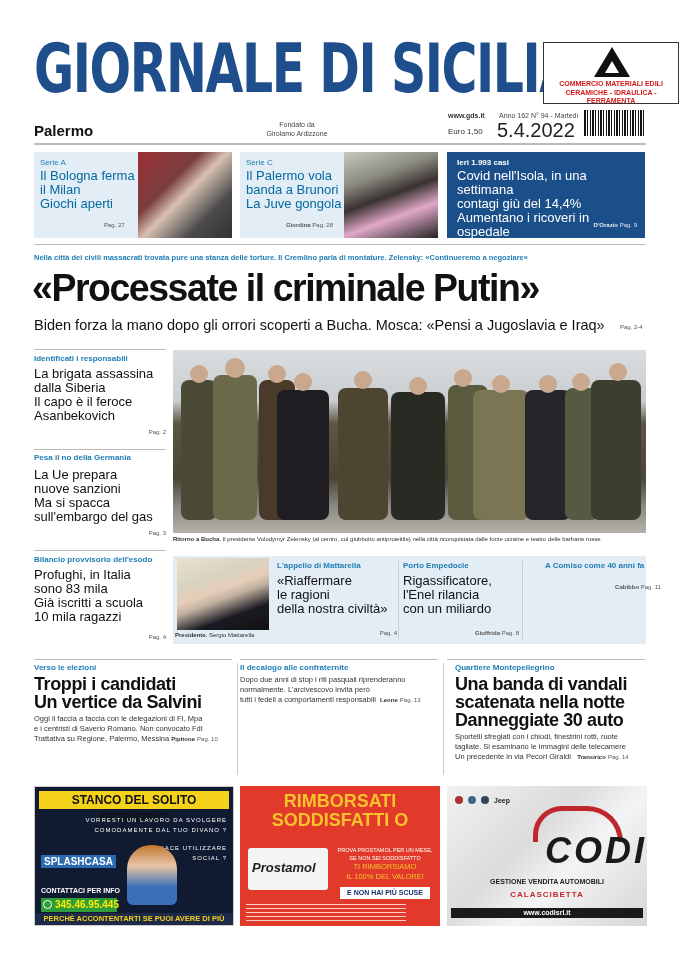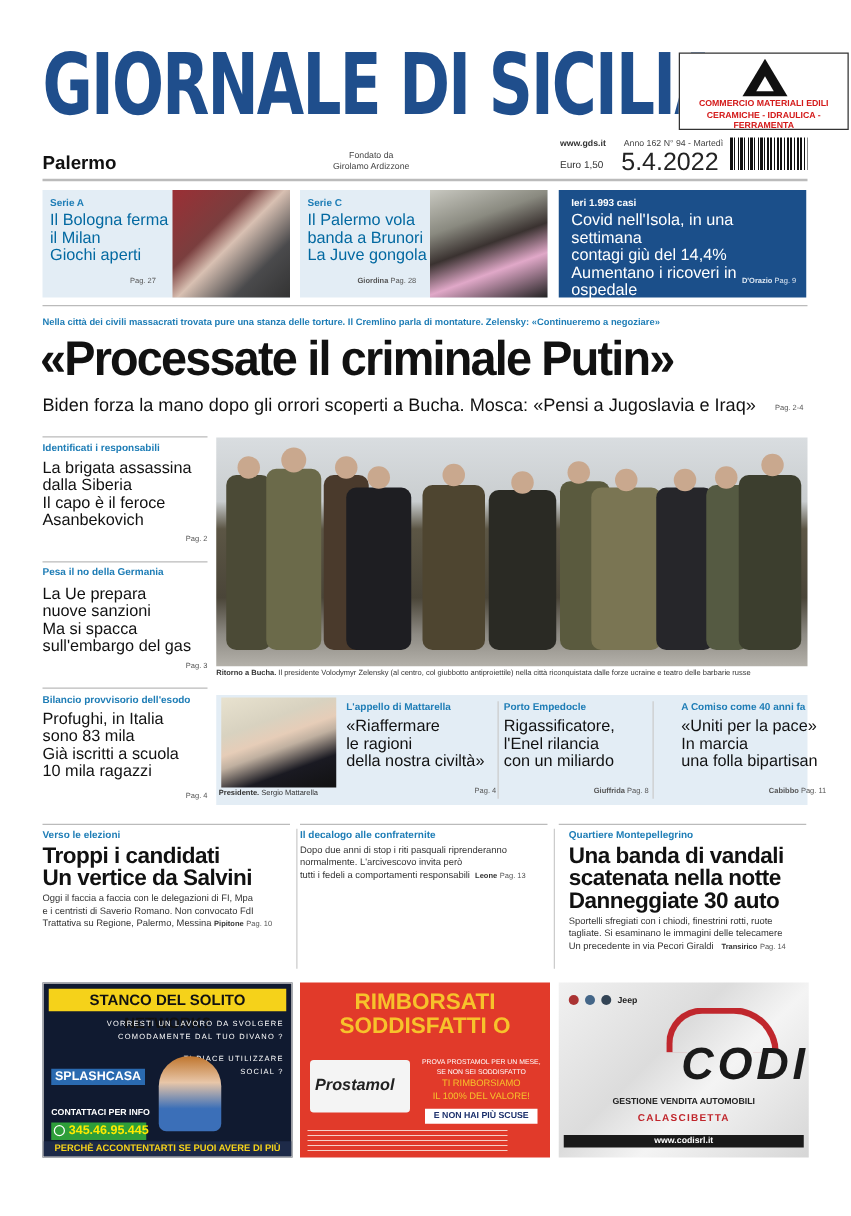--- a/index.html
+++ b/index.html
@@ -13,21 +13,21 @@
 .advbox .ad-line{position:absolute;left:2px;width:130px;text-align:center;font-size:7px;font-weight:bold;color:#d41a1a;line-height:8px}
 .city{left:34px;top:122px;font-size:15px;font-weight:bold}
 .founded{left:265px;top:120px;font-size:7px;color:#444;text-align:center;line-height:9px;width:64px}
 .web{left:448px;top:112px;font-size:7px;font-weight:bold;color:#333}
 .price{left:448px;top:127px;font-size:8px;color:#333}
 .issue{left:499px;top:112px;font-size:7px;color:#444}
 .date{left:497px;top:119px;font-size:20px;color:#222}
 .barcode{left:584px;top:110px;width:62px;height:26px;background:repeating-linear-gradient(90deg,#111 0 2px,#fff 2px 3px,#111 3px 4px,#fff 4px 6px,#111 6px 7px,#fff 7px 8px)}
 .rule{background:#bbb;height:2px}
 .teaser{top:152px;height:86px;background:#e3edf5}
-.teaser .kick{position:absolute;left:6px;top:6px;font-size:8px;font-weight:bold;color:#1e7db6}
+.teaser .kick{position:absolute;left:6px;top:6px;font-size:8px;font-weight:normal;color:#1e7db6}
 .teaser .txt{position:absolute;left:6px;top:17px;font-size:13px;line-height:14px;color:#0369a1}
 .teaser .pg{position:absolute;bottom:10px;font-size:6px;color:#555}
 .photo{position:absolute;background:#6b5f5a}
 .kick{font-size:8px;font-weight:bold;color:#1e7db6}
 .side-item .txt{font-size:13px;line-height:14px}
 .pg{font-size:6px;color:#555}
 .bluebox{left:447px;top:152px;width:198px;height:86px;background:#1b4f8a;color:#fff}
 .bluebox .kick{position:absolute;left:10px;top:6px;color:#fff;font-size:8px}
 .bluebox .txt{position:absolute;left:10px;top:17px;font-size:13px;line-height:14px;color:#fff}
 .bluebox .pg{position:absolute;right:8px;bottom:10px;color:#dfe9f4}
@@ -188,25 +188,20 @@
   <div style="font-size:13px;line-height:14px;margin-top:4px">
     <div>Rigassificatore,</div>
     <div>l'Enel rilancia</div>
     <div>con un miliardo</div>
   </div>
   <div class="pg" style="text-align:right;margin-top:14px"><b>Giuffrida</b> <span>Pag. 8</span></div>
 </div>
 <div class="abs vsep" style="left:522px;top:561px;height:78px"></div>
 <div class="abs" style="left:545px;top:561px;width:116px">
   <div class="kick">A Comiso come 40 anni fa</div>
-  <div style="font-size:13px;line-height:14px;margin-top:4px">
-    <div>«Uniti per la pace»</div>
-    <div>In marcia</div>
-    <div>una folla bipartisan</div>
-  </div>
   <div class="pg" style="text-align:right;margin-top:14px"><b>Cabibbo</b> <span>Pag. 11</span></div>
 </div>
 
 <div class="abs rule" style="left:34px;top:659px;width:198px;height:1px"></div>
 <div class="abs rule" style="left:240px;top:659px;width:198px;height:1px"></div>
 <div class="abs rule" style="left:447px;top:659px;width:198px;height:1px"></div>
 
 <div class="abs story" style="left:34px;width:200px">
   <div class="kick">Verso le elezioni</div>
   <div class="big">

